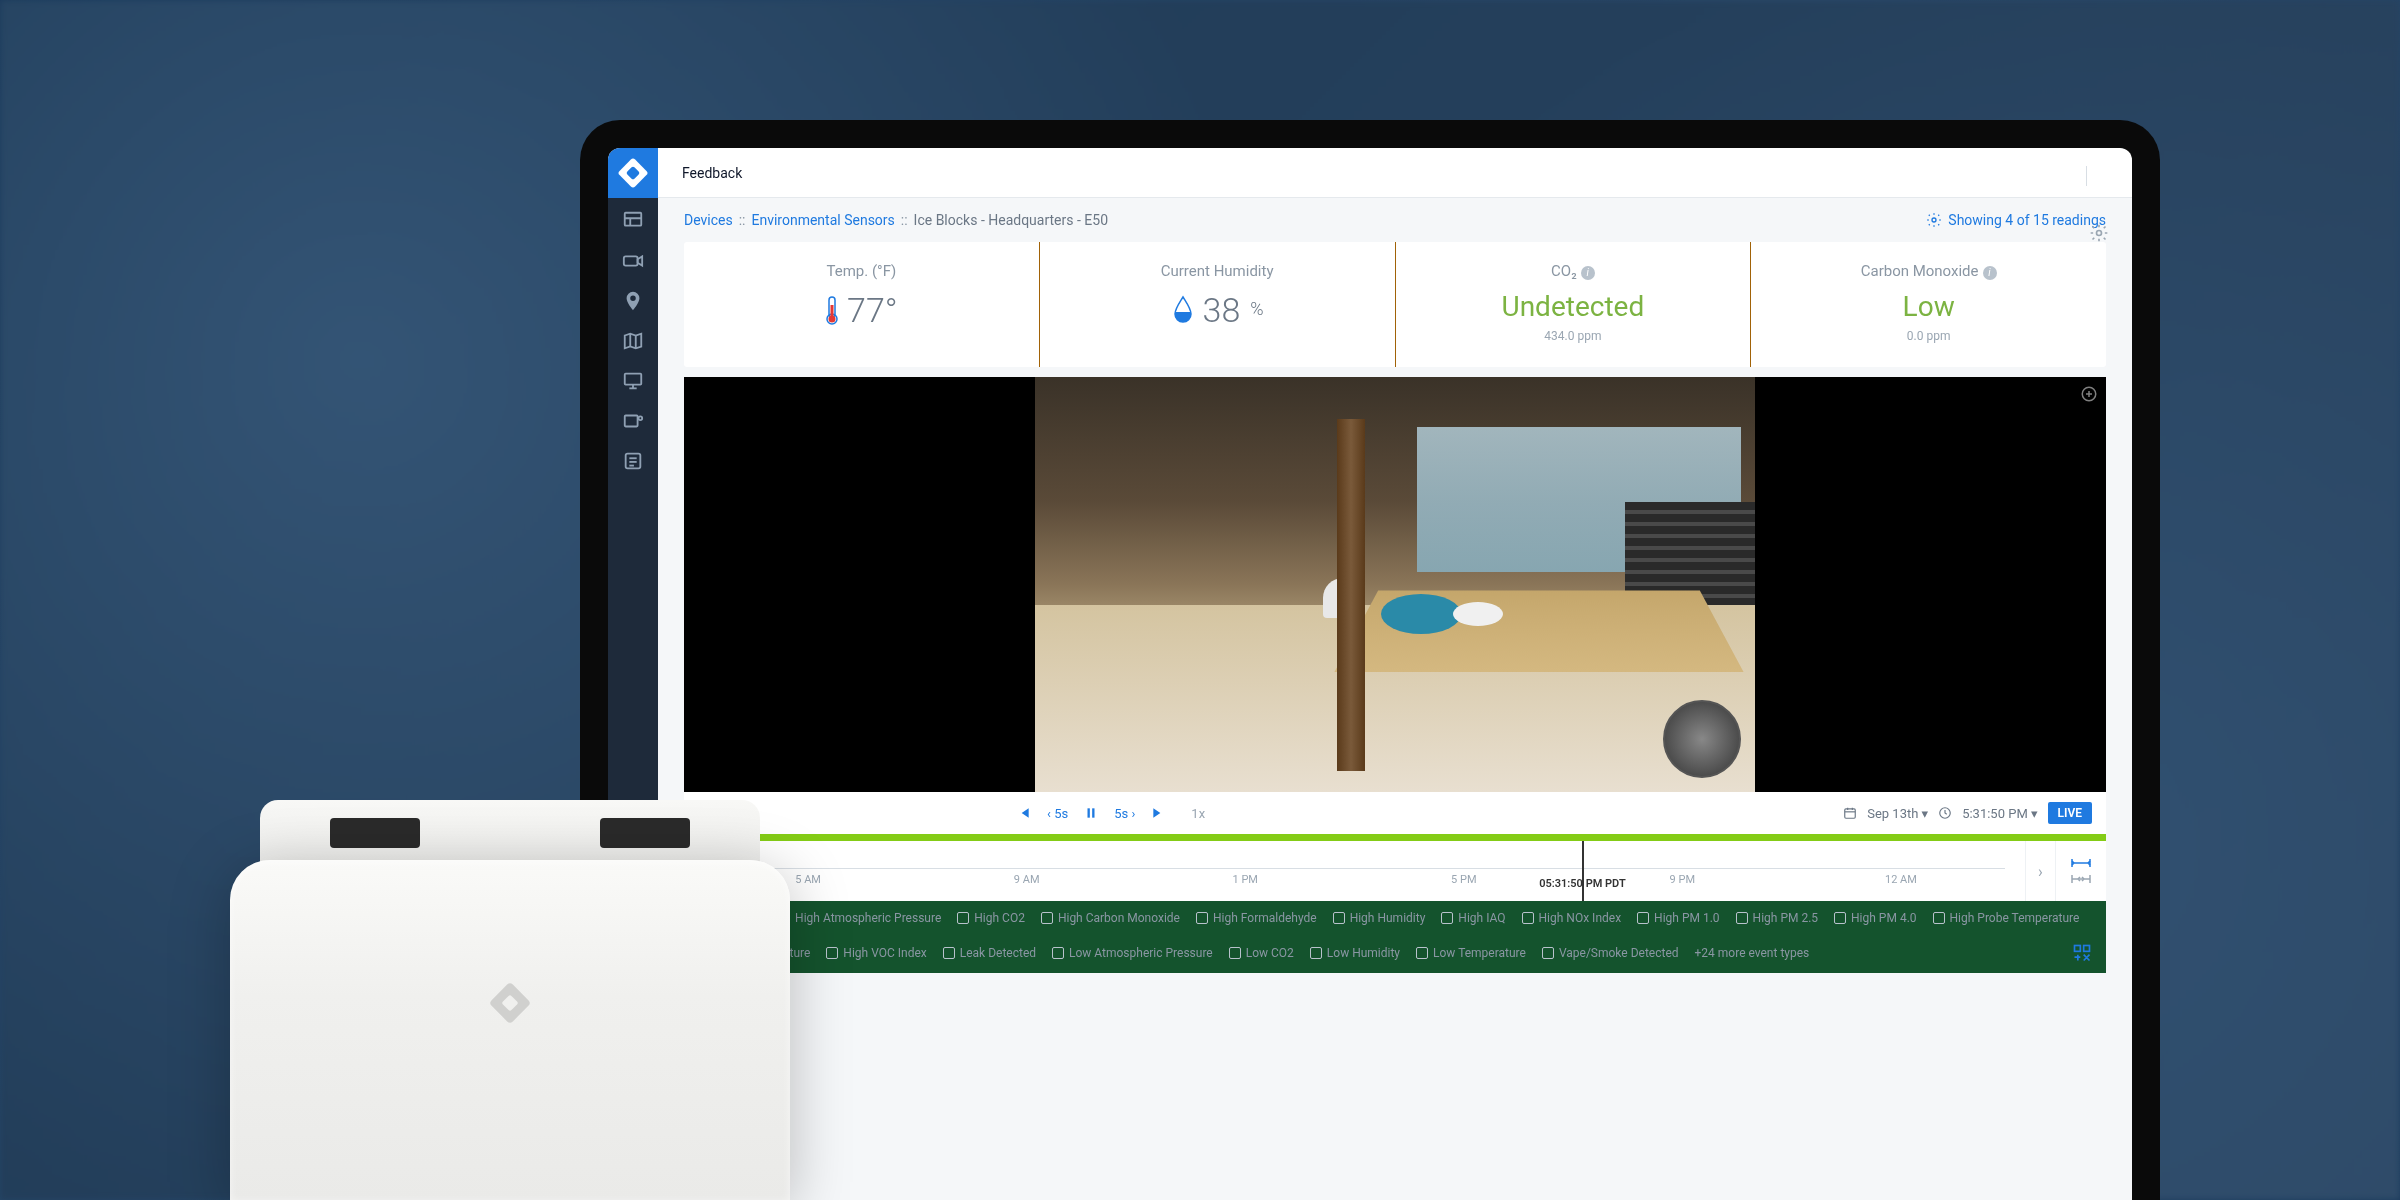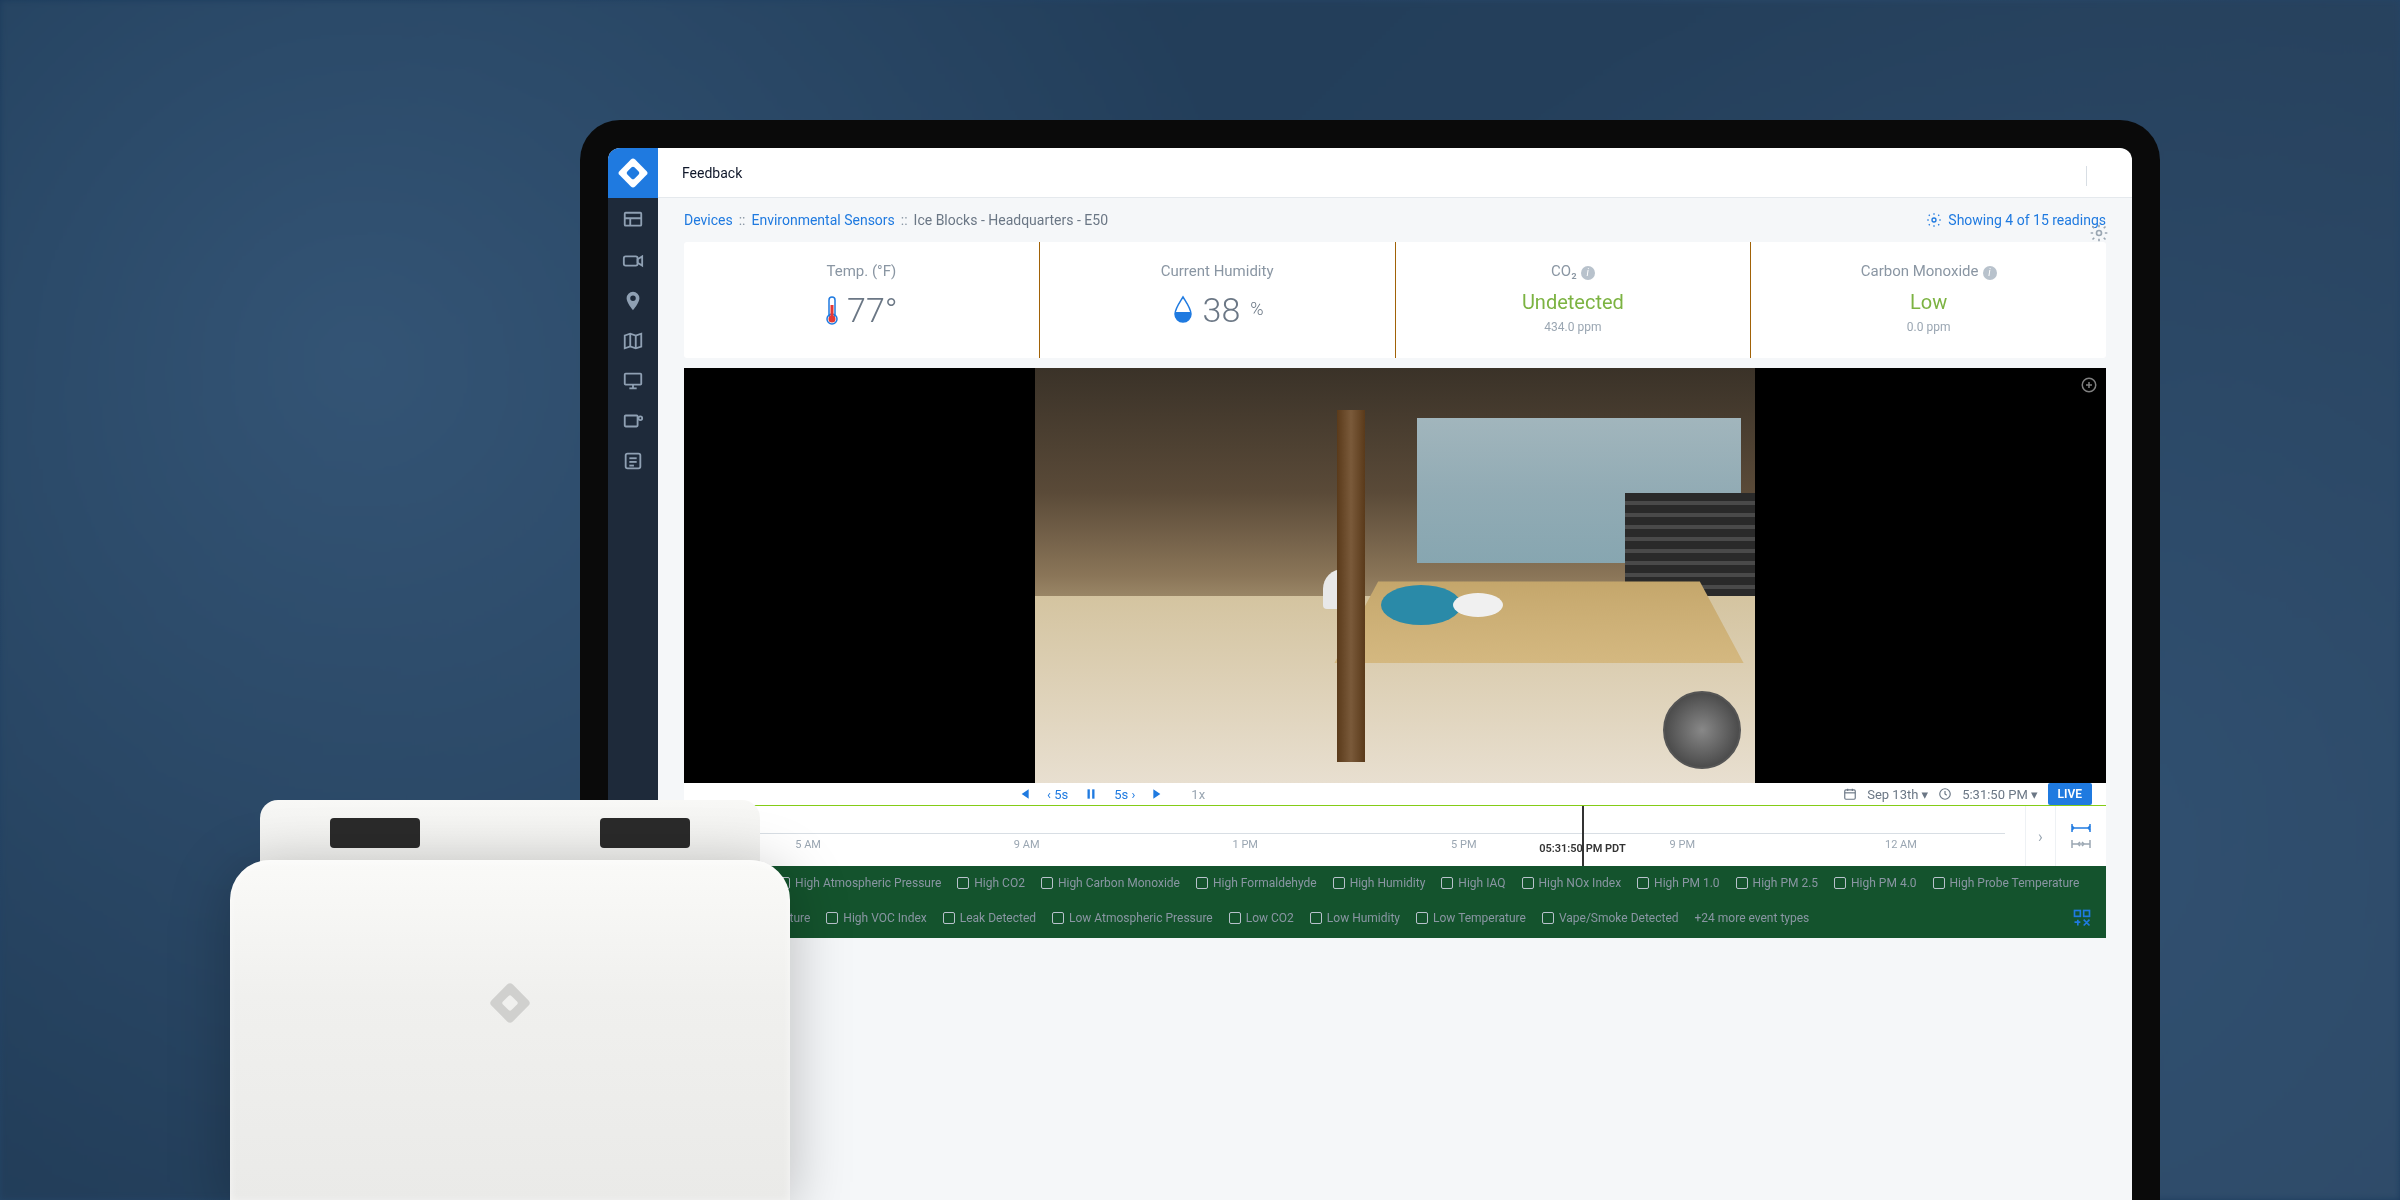--- a/index.html
+++ b/index.html
@@ -103,21 +103,21 @@
   flex: 1; padding: 20px 10px 24px;
   text-align: center;
   border-right: 1px solid #a16207;
 }
 .card:last-child { border-right: none; }
 .card-title { color: #8a96a3; font-size: 15px; margin-bottom: 10px; }
 .card-value {
   display: flex; align-items: center; justify-content: center; gap: 8px;
   font-size: 34px; font-weight: 300; color: #6b7785;
 }
-.card-value.green { color: #7cb342; font-size: 20px; font-weight: 400; }
+.card-value.green { color: #7cb342; font-size: 28px; font-weight: 400; }
 .card-sub { color: #9aa6b2; font-size: 12px; margin-top: 6px; }
 .info-dot {
   display: inline-flex; width: 14px; height: 14px; border-radius: 50%;
   background: #b8c2cc; color: #fff; font-size: 10px; font-style: italic;
   align-items: center; justify-content: center; margin-left: 4px;
 }
 .thermo { width: 14px; height: 30px; position: relative; }
 .thermo svg { width: 100%; height: 100%; }
 .drop svg { width: 24px; height: 30px; }
 .pct { font-size: 18px; margin-left: 2px; align-self: flex-start; margin-top: 8px; }
@@ -139,21 +139,21 @@
 .stairs { position: absolute; right: 0; top: 30%; width: 18%; height: 55%; background: repeating-linear-gradient(180deg, #2a2a2a 0, #2a2a2a 8px, #4a4a4a 8px, #4a4a4a 12px); }
 .chair1 { position: absolute; bottom: 42%; left: 40%; width: 40px; height: 40px; background: #e8e8e8; border-radius: 50% 50% 10% 10%; }
 .rug { position: absolute; bottom: 38%; left: 48%; width: 80px; height: 40px; background: #2a8aa8; border-radius: 50%; }
 .table { position: absolute; bottom: 40%; left: 58%; width: 50px; height: 24px; background: #f0f0f0; border-radius: 50%; }
 .mini-preview {
   position: absolute; bottom: 14px; right: 14px;
   width: 78px; height: 78px; border-radius: 50%;
   background: radial-gradient(circle, #888 0%, #333 100%);
   border: 2px solid #555;
 }
-.controls-wrap { position: relative; margin: 0 26px; background: #fff; padding: 0 14px; display: flex; align-items: center; border-bottom: 1px solid #84cc16; }
+.controls-wrap { position: relative; margin: 0 26px; background: #fff; padding: 10px 14px; display: flex; align-items: center; border-bottom: 7px solid #84cc16; }
 .play-group { margin: 0 auto; display: flex; align-items: center; gap: 16px; color: #1f7ae0; font-size: 13px; }
 .date-group { display: flex; align-items: center; gap: 10px; color: #6b7785; font-size: 13px; }
 .live-pill { background: #1f7ae0; color: #fff; padding: 4px 10px; font-size: 12px; font-weight: 600; border-radius: 2px; }
 .timeline-row { margin: 0 26px; background: #fff; display: flex; }
 .timeline {
   flex: 1; height: 60px; position: relative; border-right: 1px solid #eef1f4;
   padding-top: 8px;
 }
 .tl-track { height: 20px; border-bottom: 1px solid #d8dee4; position: relative; margin: 0 20px; }
 .tl-tick { position: absolute; bottom: -18px; font-size: 11px; color: #9aa6b2; transform: translateX(-50%); }

